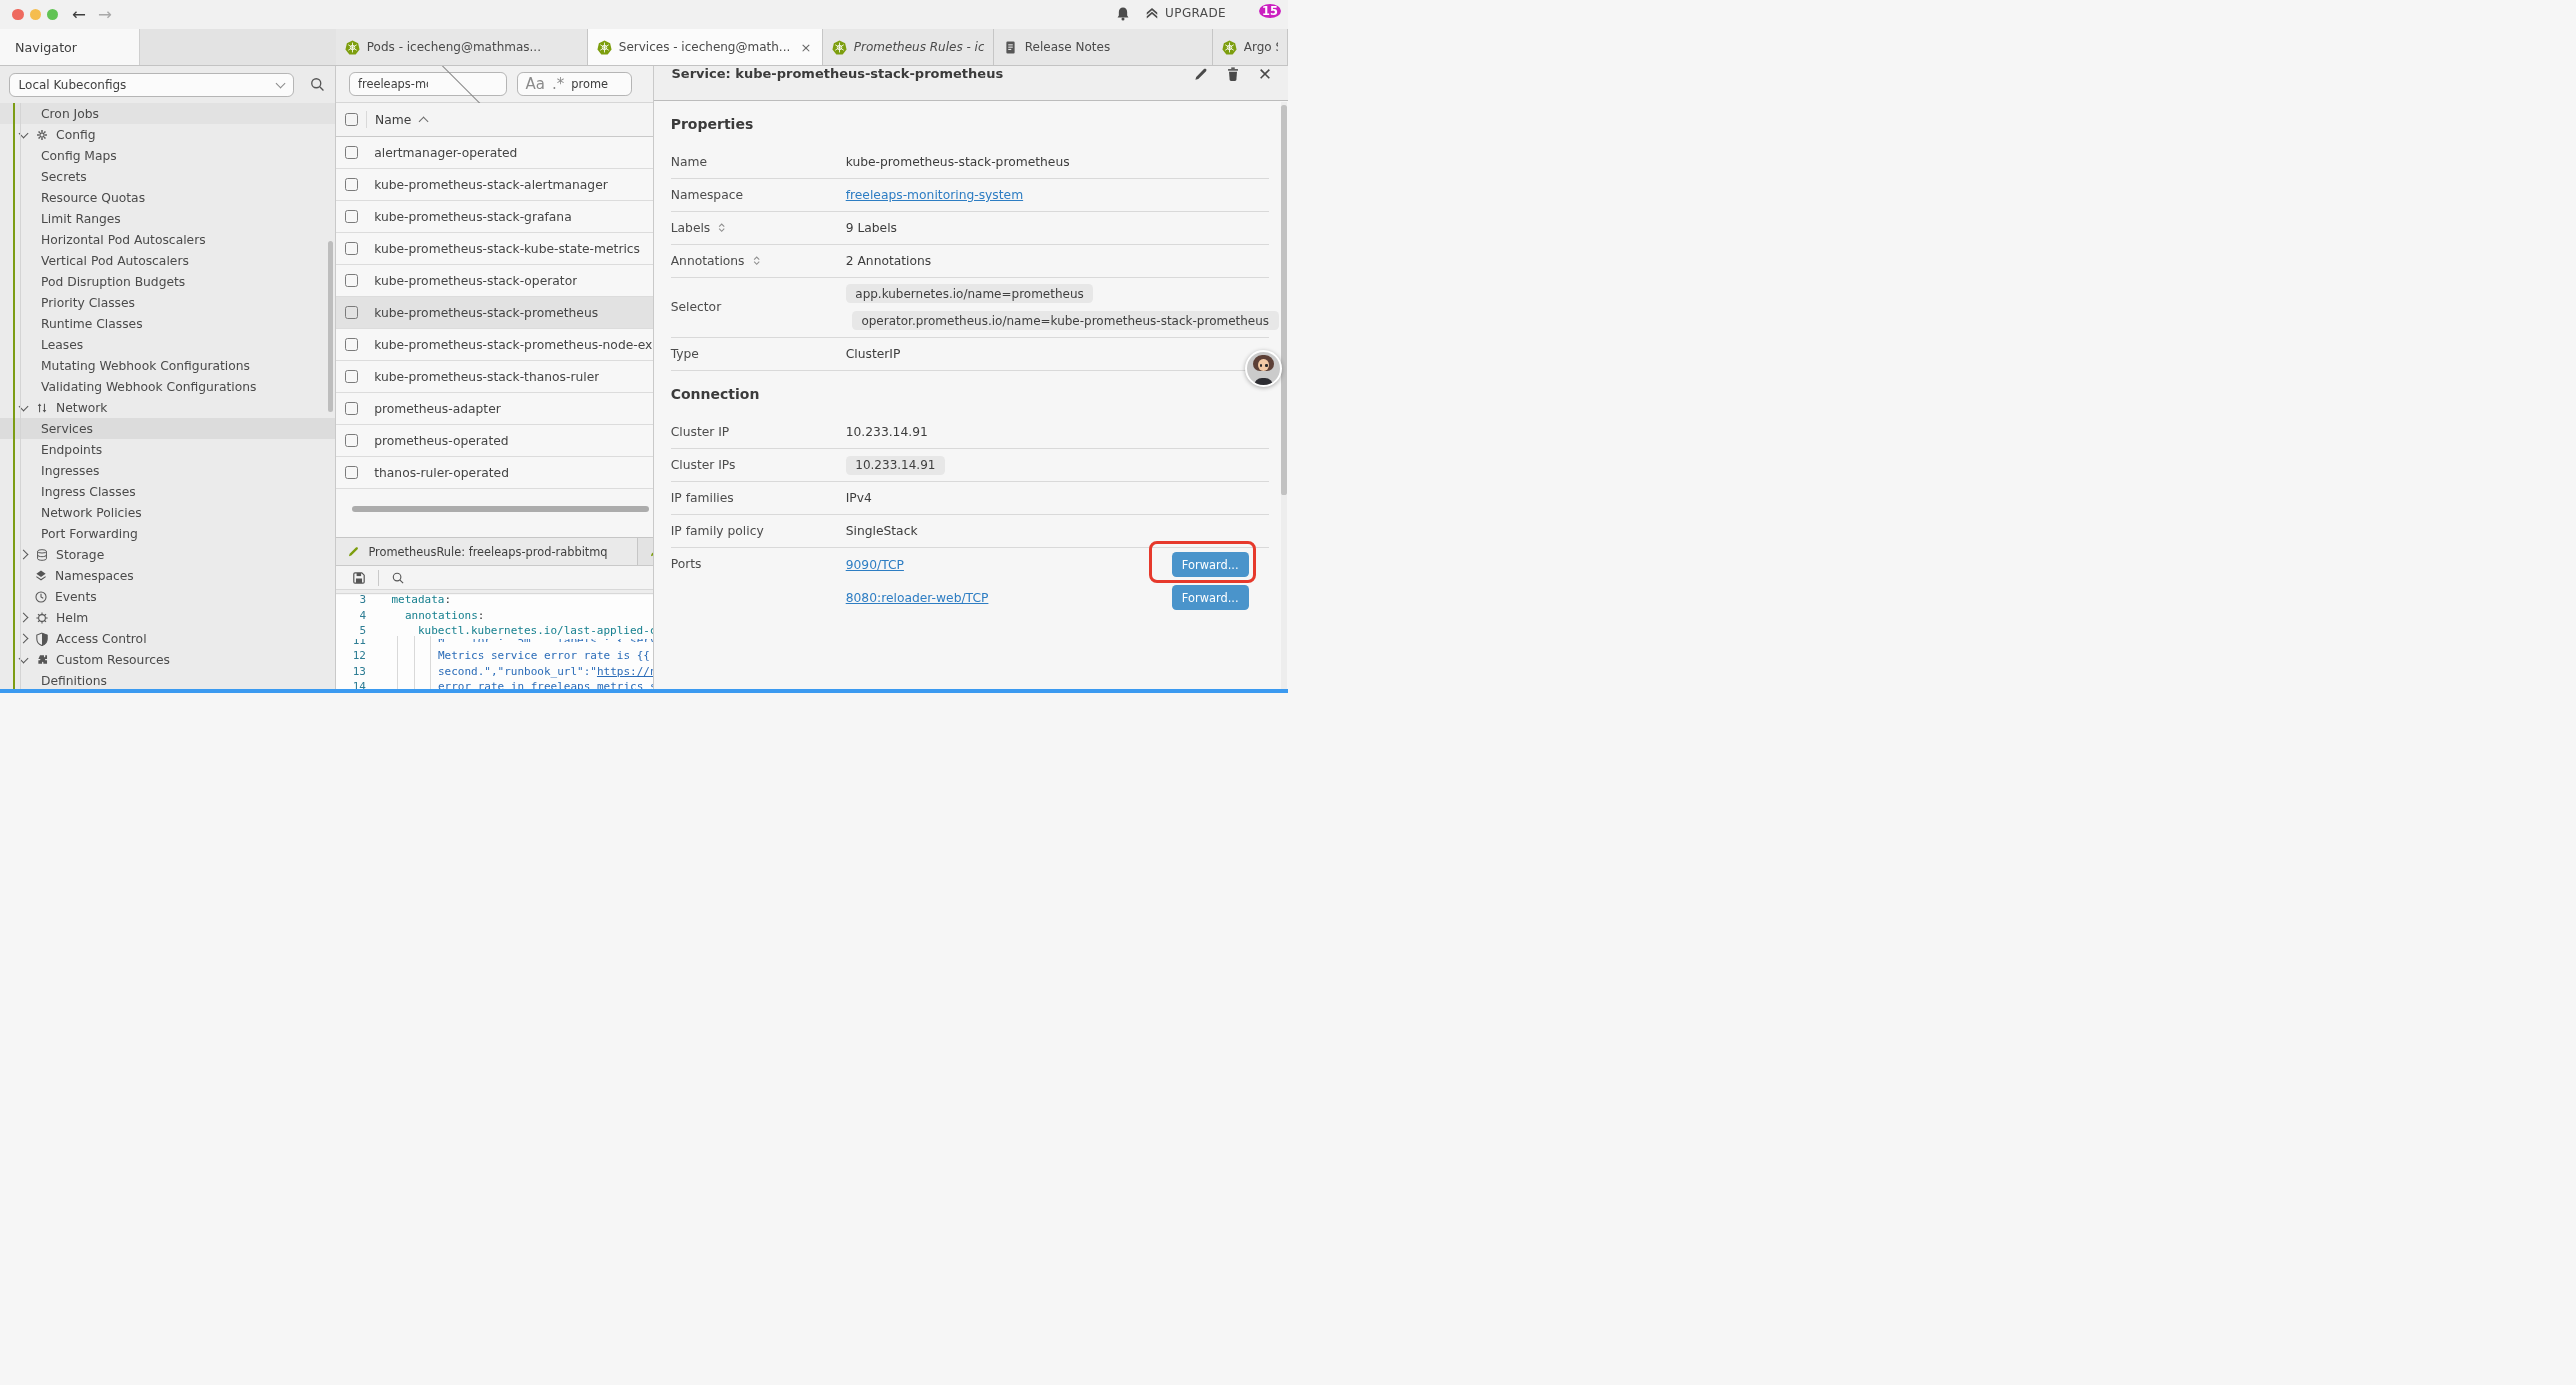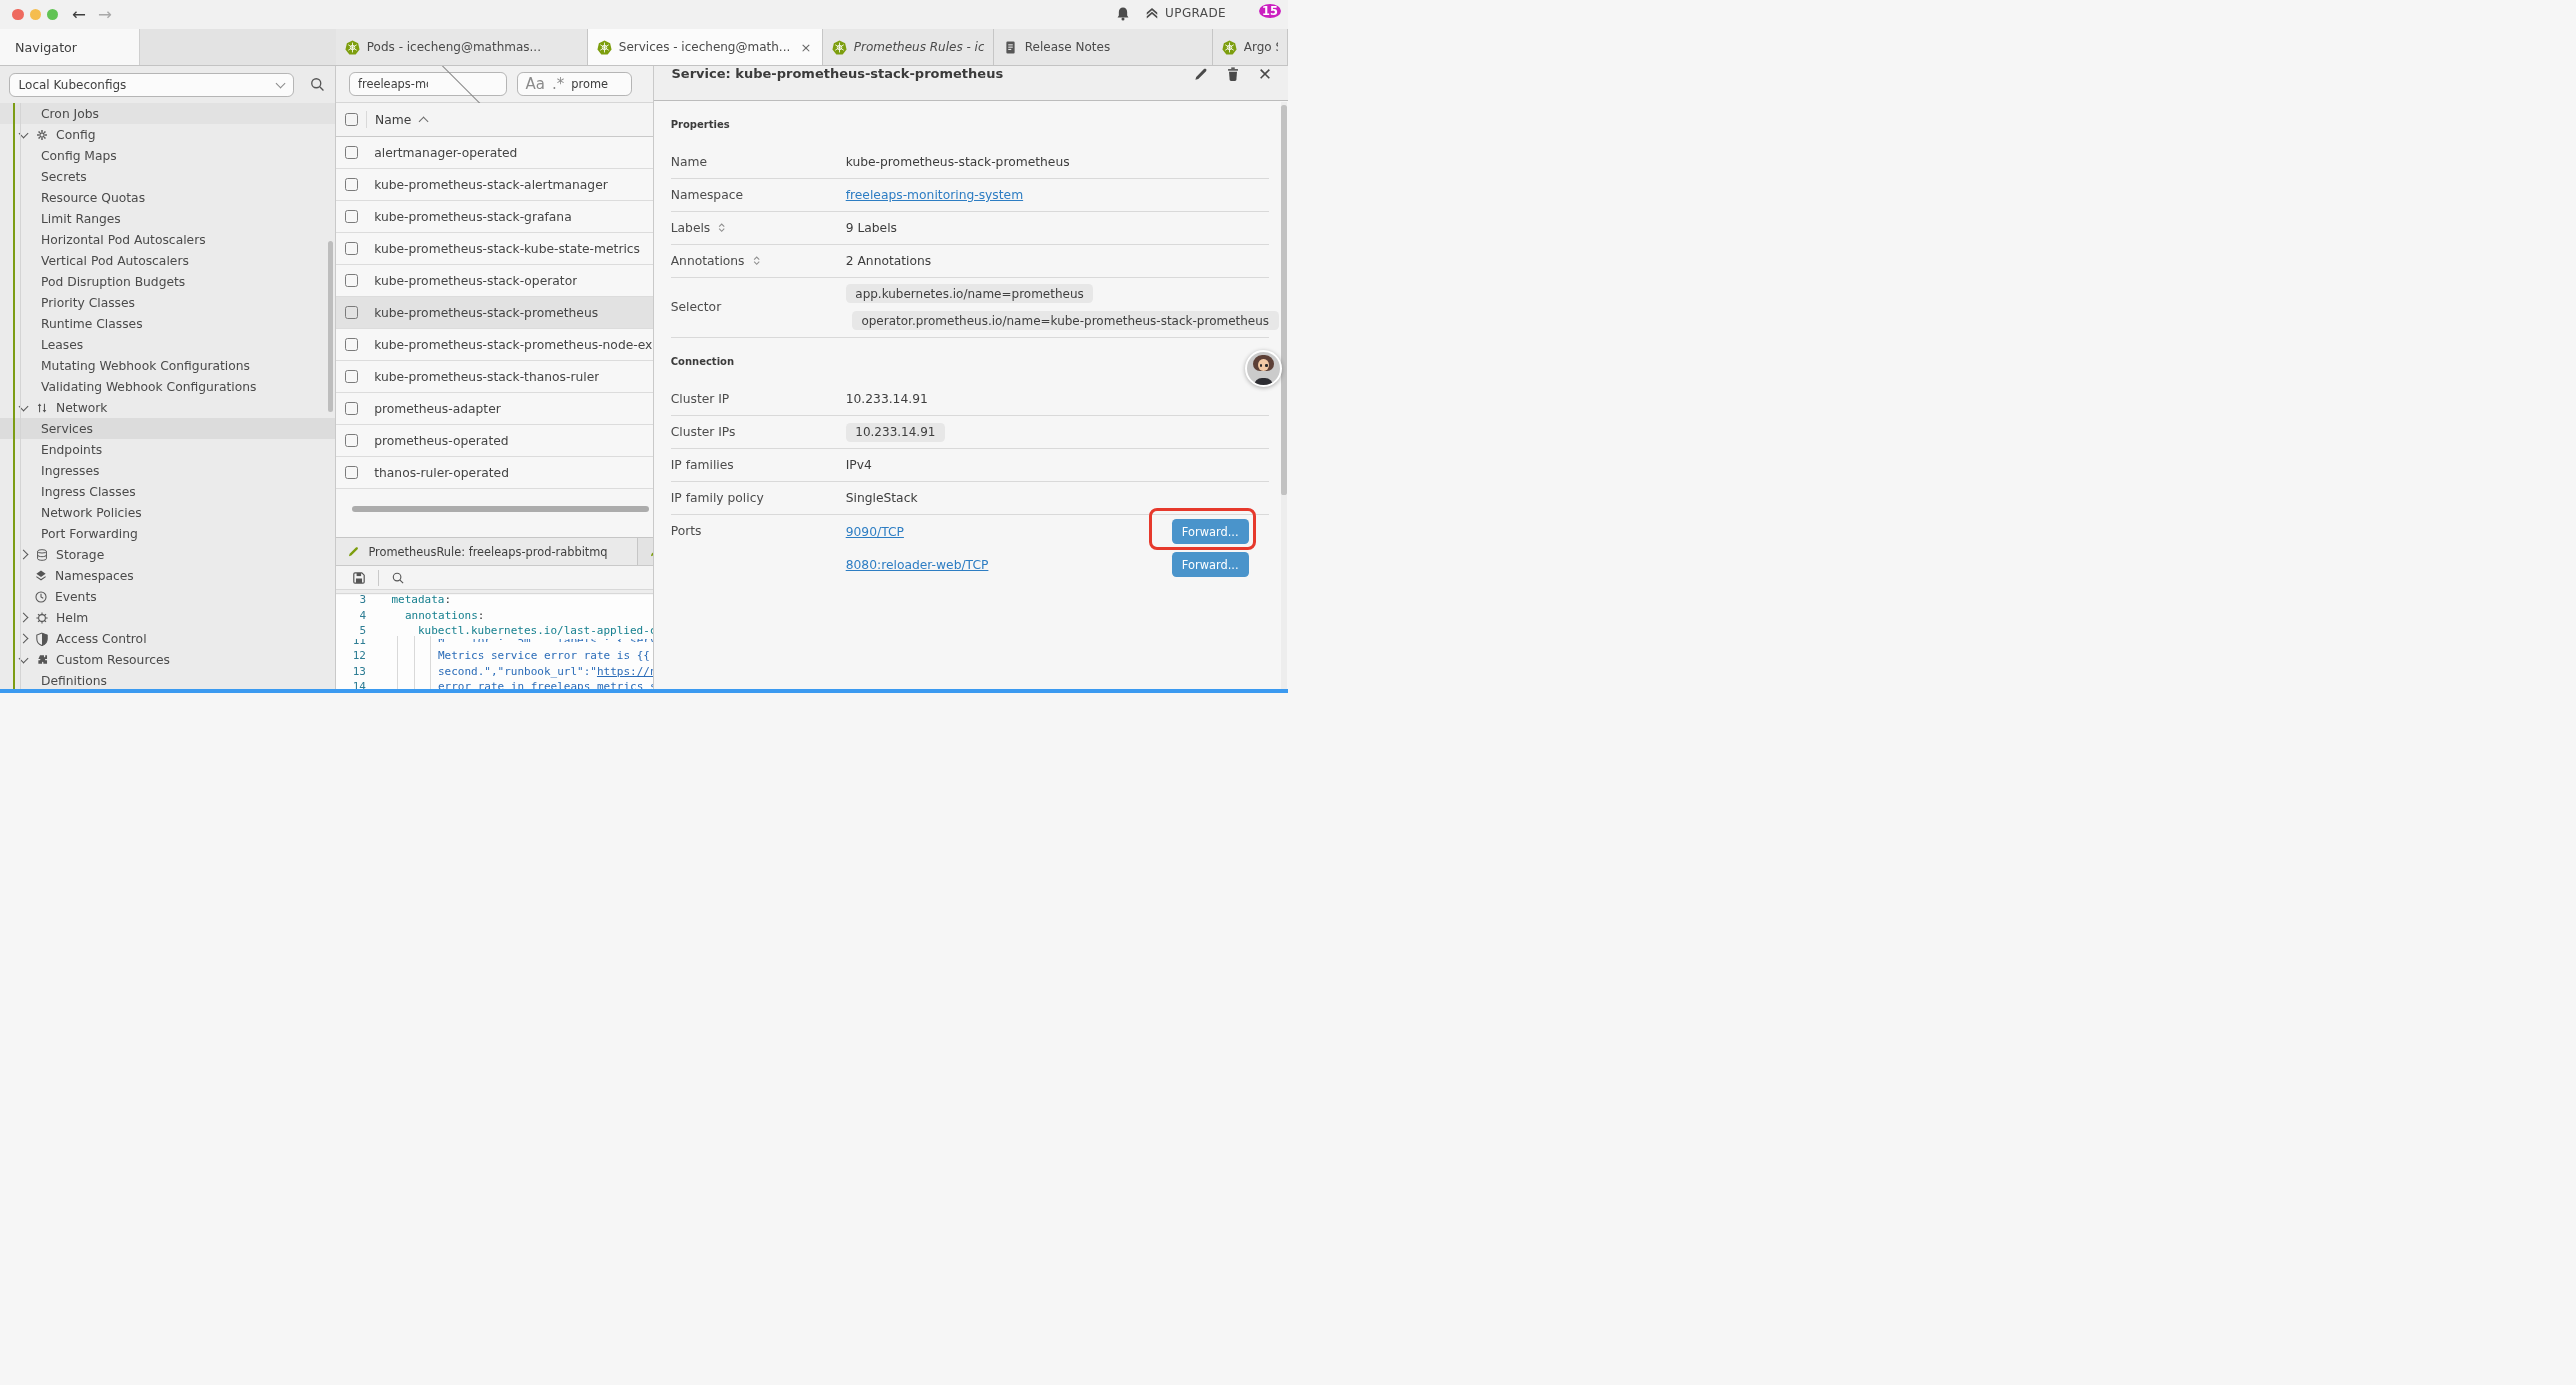--- a/index.html
+++ b/index.html
@@ -96,21 +96,21 @@
   .seg-lnk{color:#2b6cb8;text-decoration:underline;}
   .cguide{position:absolute;width:0.9px;background:#d9d9d9;top:41px;bottom:0;z-index:2;}
   
   #detail{left:654px;top:66px;right:0;bottom:4.4px;background:#f6f6f6;overflow:hidden;}
   #d-header{left:0;top:0;right:0;height:35px;background:#efefef;border-bottom:0.9px solid #bcbcbc;
             display:flex;box-sizing:border-box;padding:0 16px 0 17.5px;gap:16.7px;}
   #d-title{flex:1;font-weight:bold;font-size:13px;color:#3b3b3b;white-space:nowrap;overflow:hidden;}
   .hicon{display:inline-flex;}
   #d-close{font-size:16.7px;color:#4a4a4a;line-height:16.7px;}
   #d-body{left:0;top:36px;right:7px;bottom:0;padding:10.5px 12.3px 0 16.7px;box-sizing:border-box;}
-  .sec-h{font-weight:bold;font-size:10px;color:#3b3b3b;height:23px;line-height:23px;margin-bottom:10.5px;}
+  .sec-h{font-weight:bold;font-size:14px;color:#3b3b3b;height:23px;line-height:23px;margin-bottom:10.5px;}
   .sec-h.later{margin-top:12.3px;}
   .drow{display:flex;align-items:center;min-height:33px;border-bottom:0.9px solid #d9d9d9;box-sizing:border-box;}
   .dlabel{width:175px;flex:none;color:#4c4c4c;display:flex;align-items:center;gap:6.1px;}
   .dvalue{flex:1;color:#3d3d3d;min-width:0;}
   .link{color:#2d7dc3;text-decoration:underline;}
   .badge{display:inline-block;background:#e7e7e7;border-radius:4.4px;padding:2.6px 9.6px;font-size:12px;color:#3f3f3f;white-space:nowrap;}
   .badges{padding:6.1px 0;display:flex;flex-direction:column;align-items:flex-start;gap:8px;}
   .badges .badge:last-child{margin-left:6.1px;max-width:100%;overflow:hidden;}
   .drow.ports-row{border-bottom:none;align-items:flex-start;}
   .drow.ports-row .dlabel{padding-top:8.8px;}
@@ -593,20 +593,26 @@
       </div>
       <div class="drow">
         <div class="dlabel">
           <span>Selector</span>
         </div>
         <div class="dvalue badges">
           <span class="badge">app.kubernetes.io/name=prometheus</span>
           <span class="badge">operator.prometheus.io/name=kube-prometheus-stack-prometheus</span>
         </div>
       </div>
+      <div class="drow">
+        <div class="dlabel">
+          <span>Type</span>
+        </div>
+        <div class="dvalue">ClusterIP</div>
+      </div>
       <div class="sec-h later">Connection</div>
       <div class="drow">
         <div class="dlabel">
           <span>Cluster IP</span>
         </div>
         <div class="dvalue">10.233.14.91</div>
       </div>
       <div class="drow">
         <div class="dlabel">
           <span>Cluster IPs</span>

